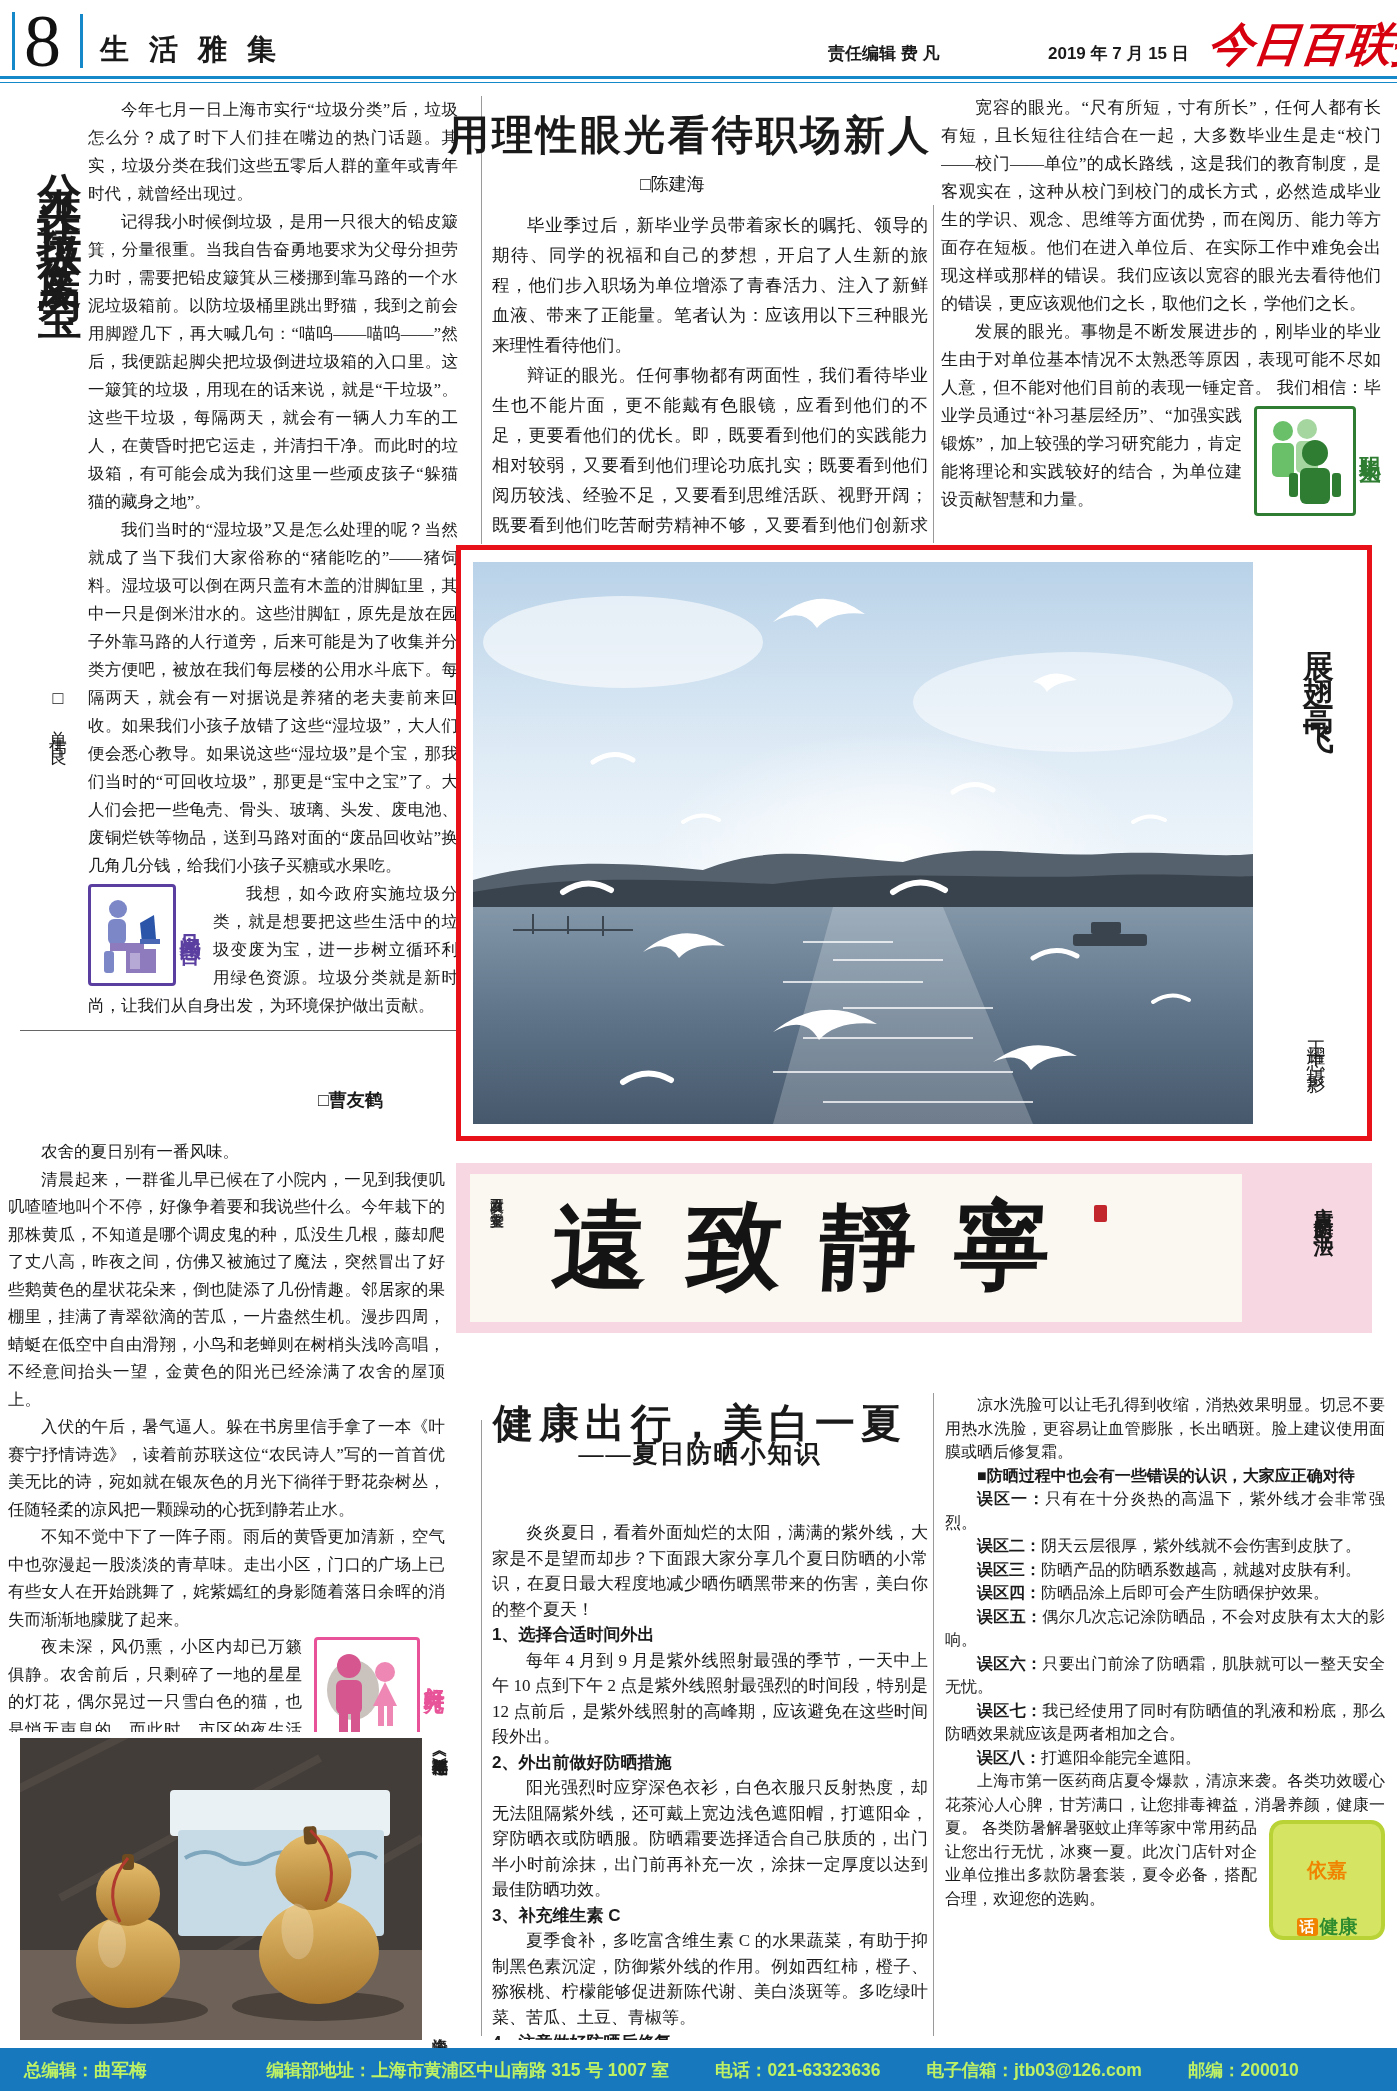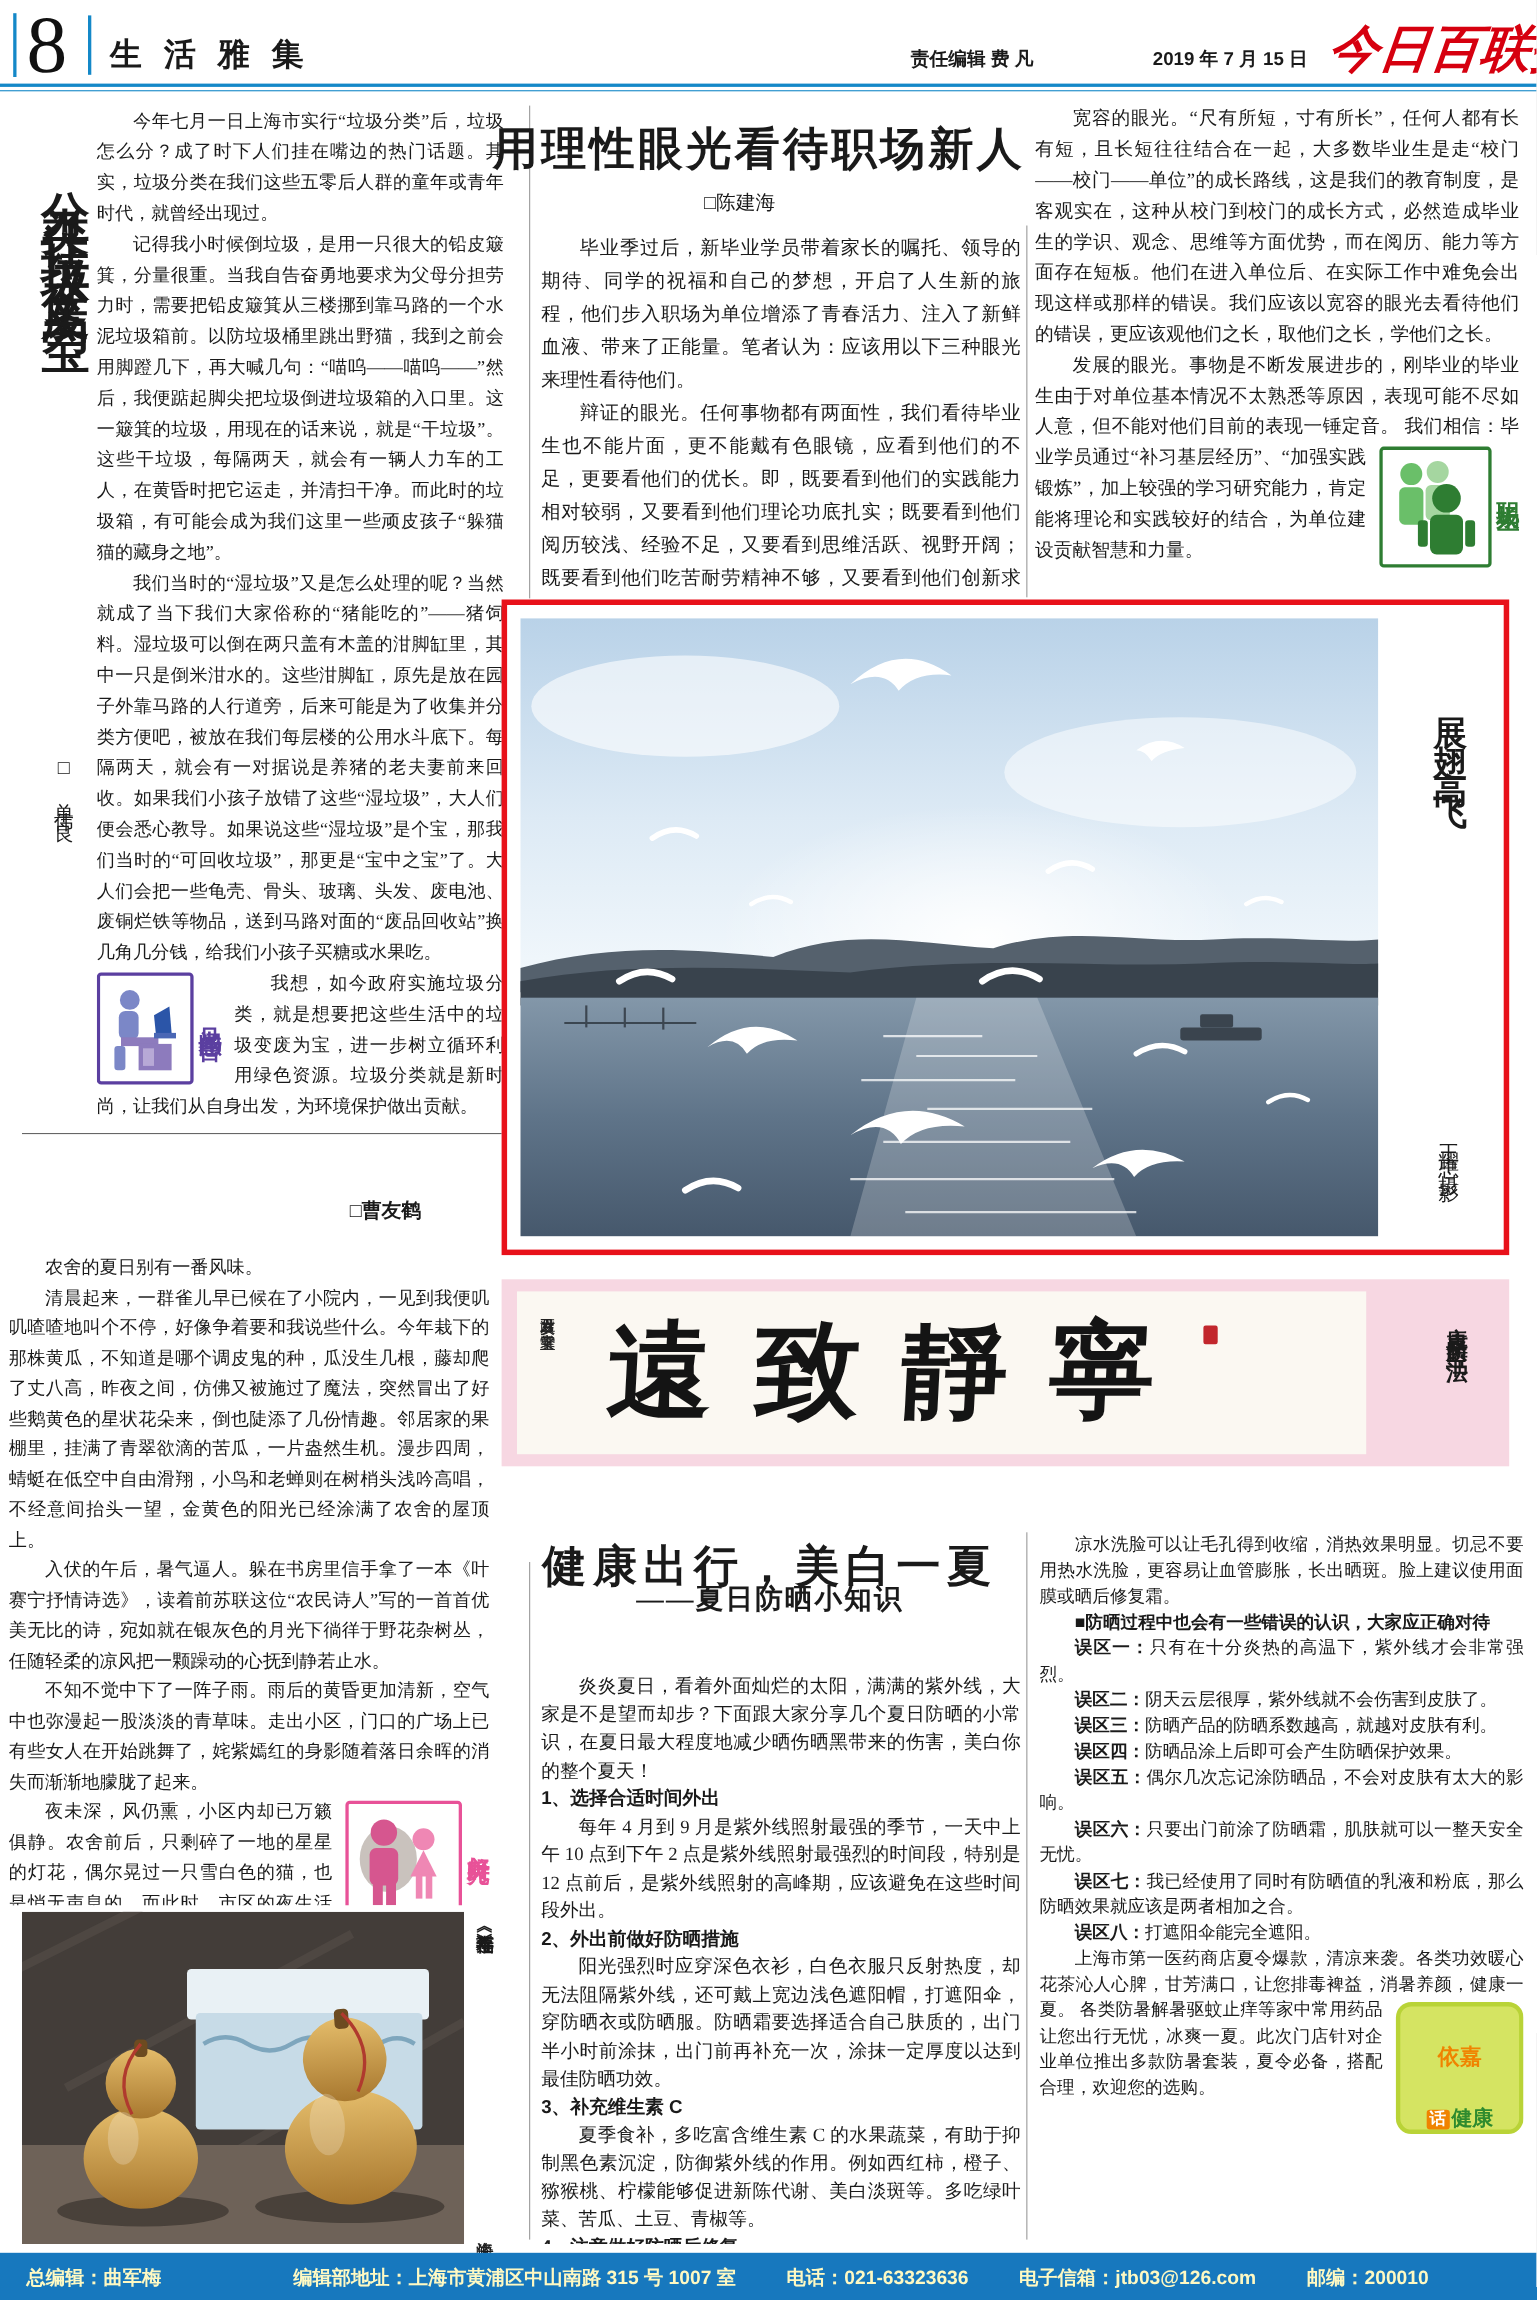--- a/index.html
+++ b/index.html
@@ -51,21 +51,21 @@
   .photo-frame{border:5px solid #e8111a;background:#ffffff;display:flex;}
   .photo-caption{writing-mode:vertical-rl;font-weight:700;}
   
   .calli-wrap{background:#f7d7e2;}
   .calli-panel{background:#fbf8f2;display:flex;align-items:center;}
   .calli-big{font-size:96px;font-weight:700;transform:skewX(-3deg);letter-spacing:38px;white-space:nowrap;
              font-family:"Liberation Serif",serif;color:#141414;}
   .calli-insc{writing-mode:vertical-rl;font-size:14px;line-height:1.25;color:#222;}
   .seal{width:13px;height:17px;background:#c2272d;border-radius:2px;}
   
-  .footer{background:#1778be;color:#fef9c3;font-family:"Liberation Sans",sans-serif;font-weight:700;
+  .footer{background:#1778be;color:#bef264;font-family:"Liberation Sans",sans-serif;font-weight:700;
           font-size:17.5px;display:flex;align-items:center;}
   .footer span{white-space:nowrap;}
 </style>
 </head>
 <body>
 
 <div class="page">
 
   <div class="abs blue-tick" style="left:12px;top:12px;height:58px;"></div>
   <div class="abs pagenum" style="left:24px;top:4px;">8</div>

